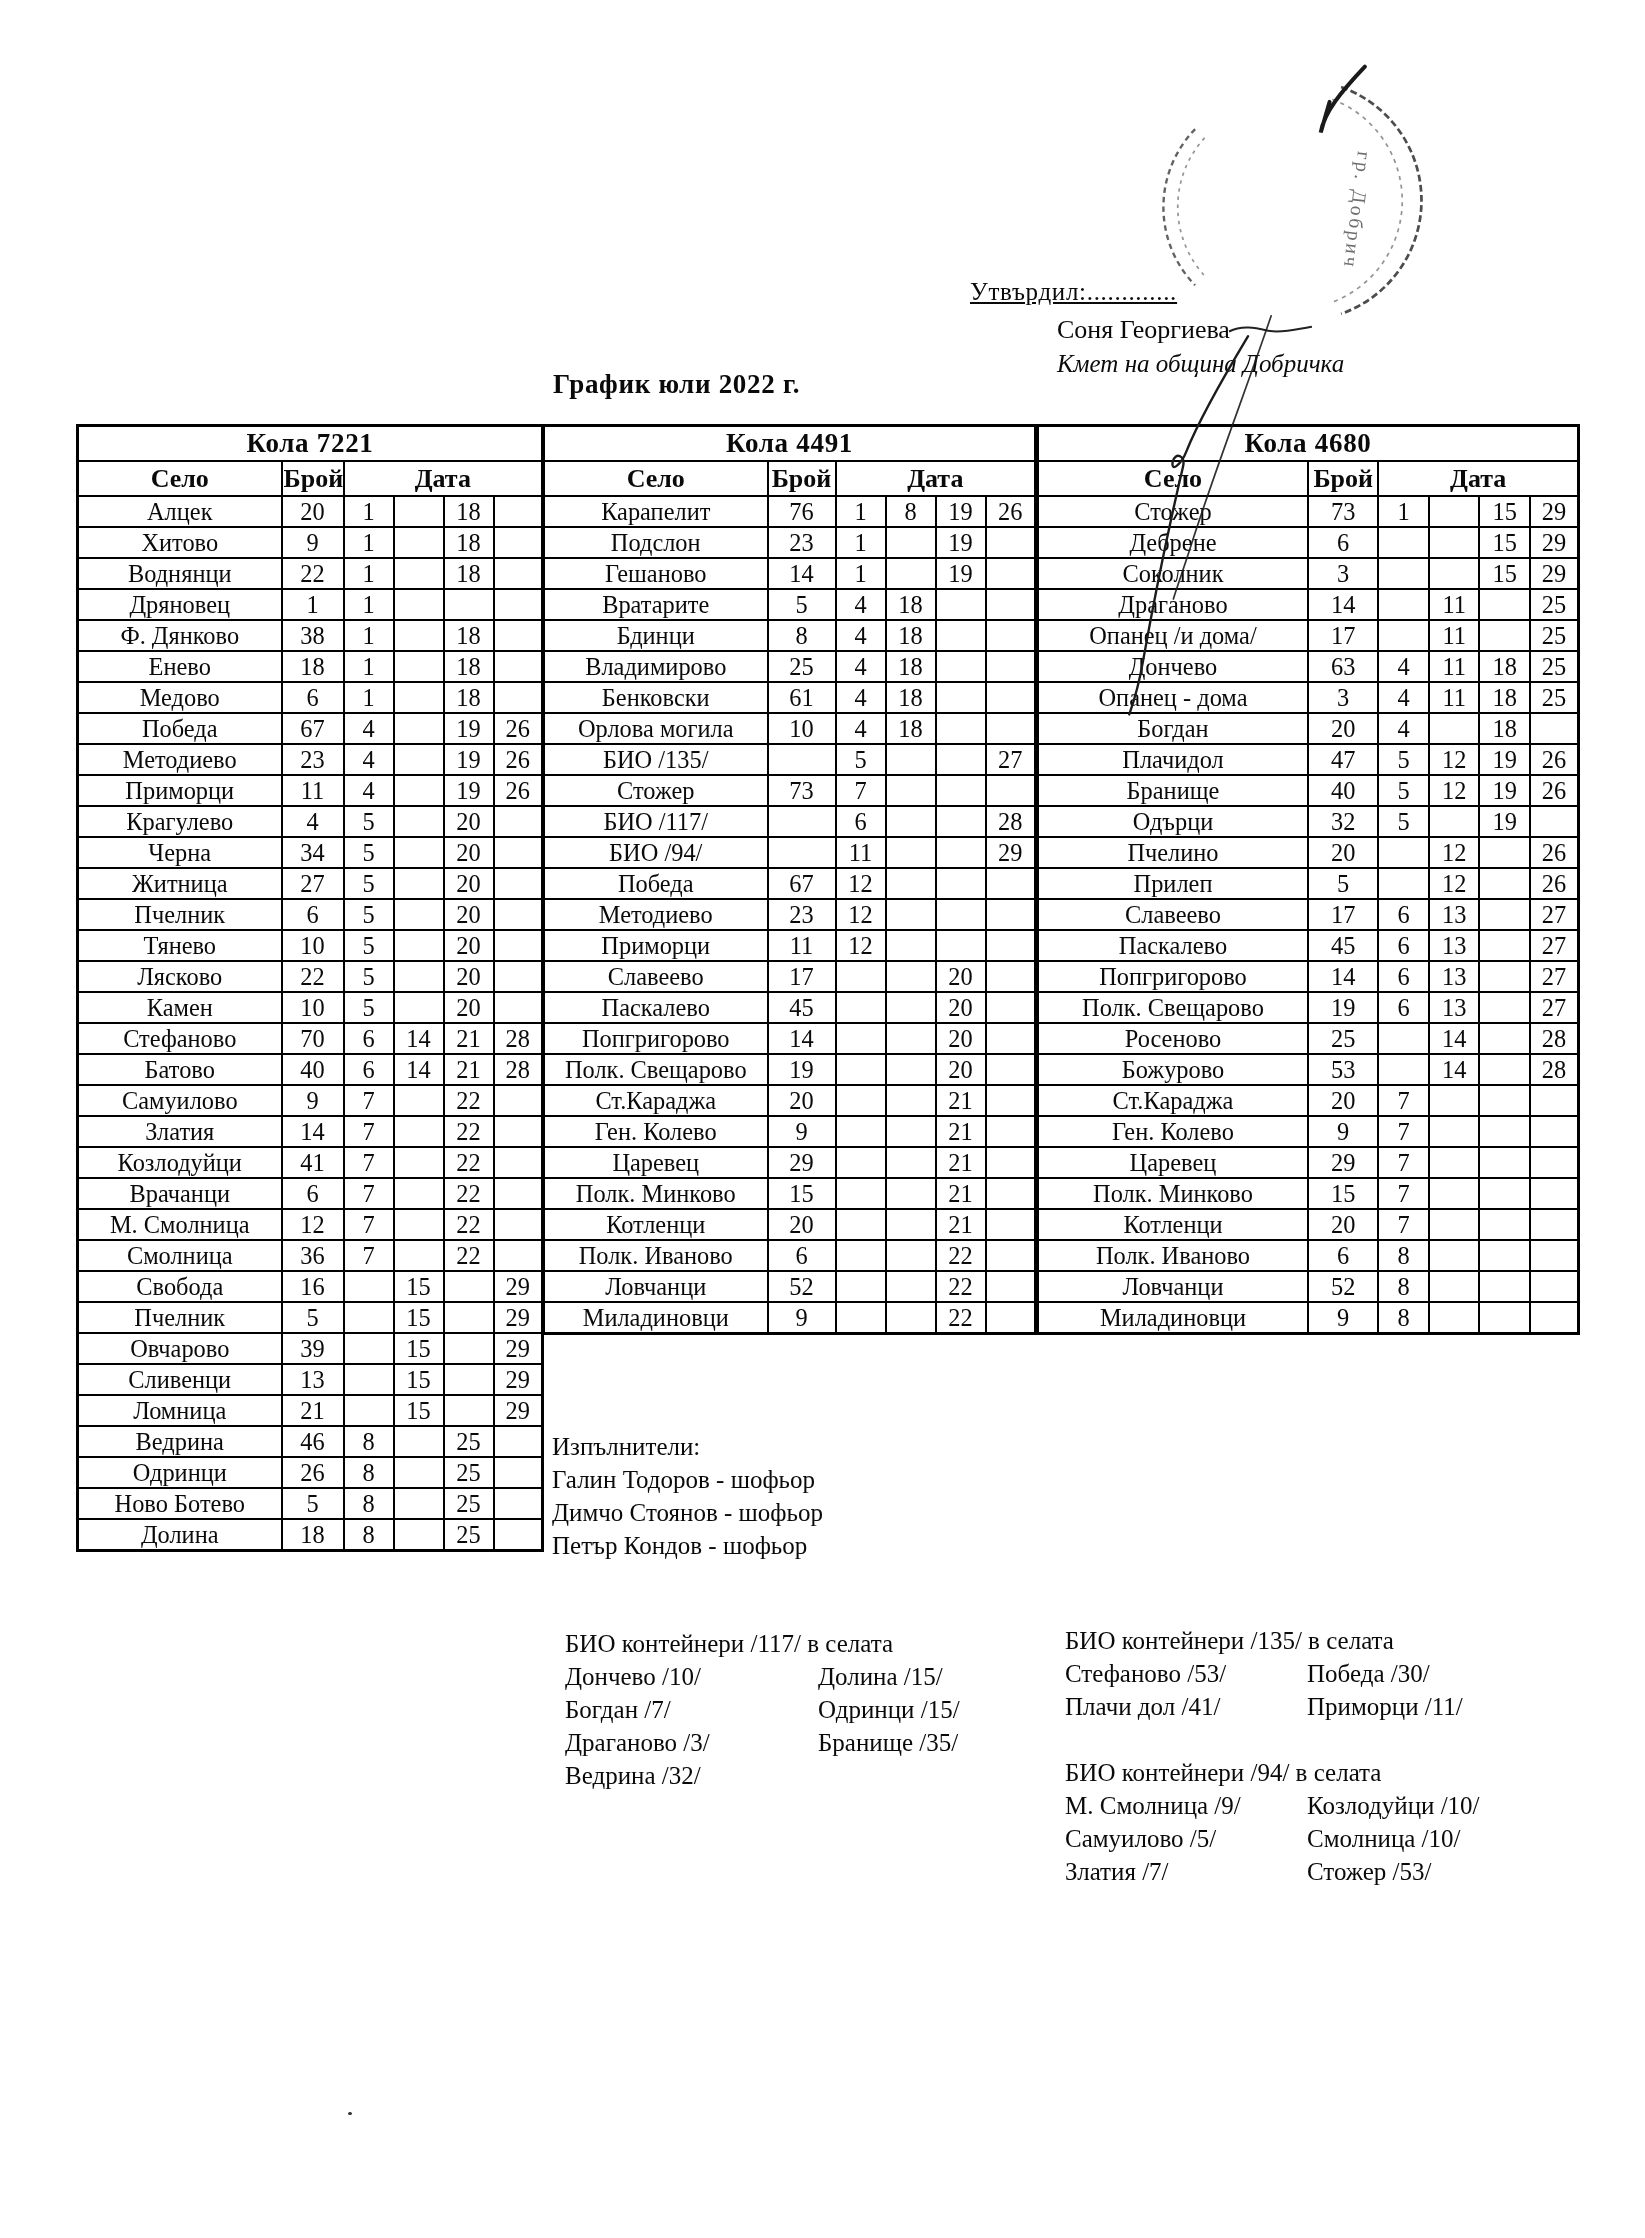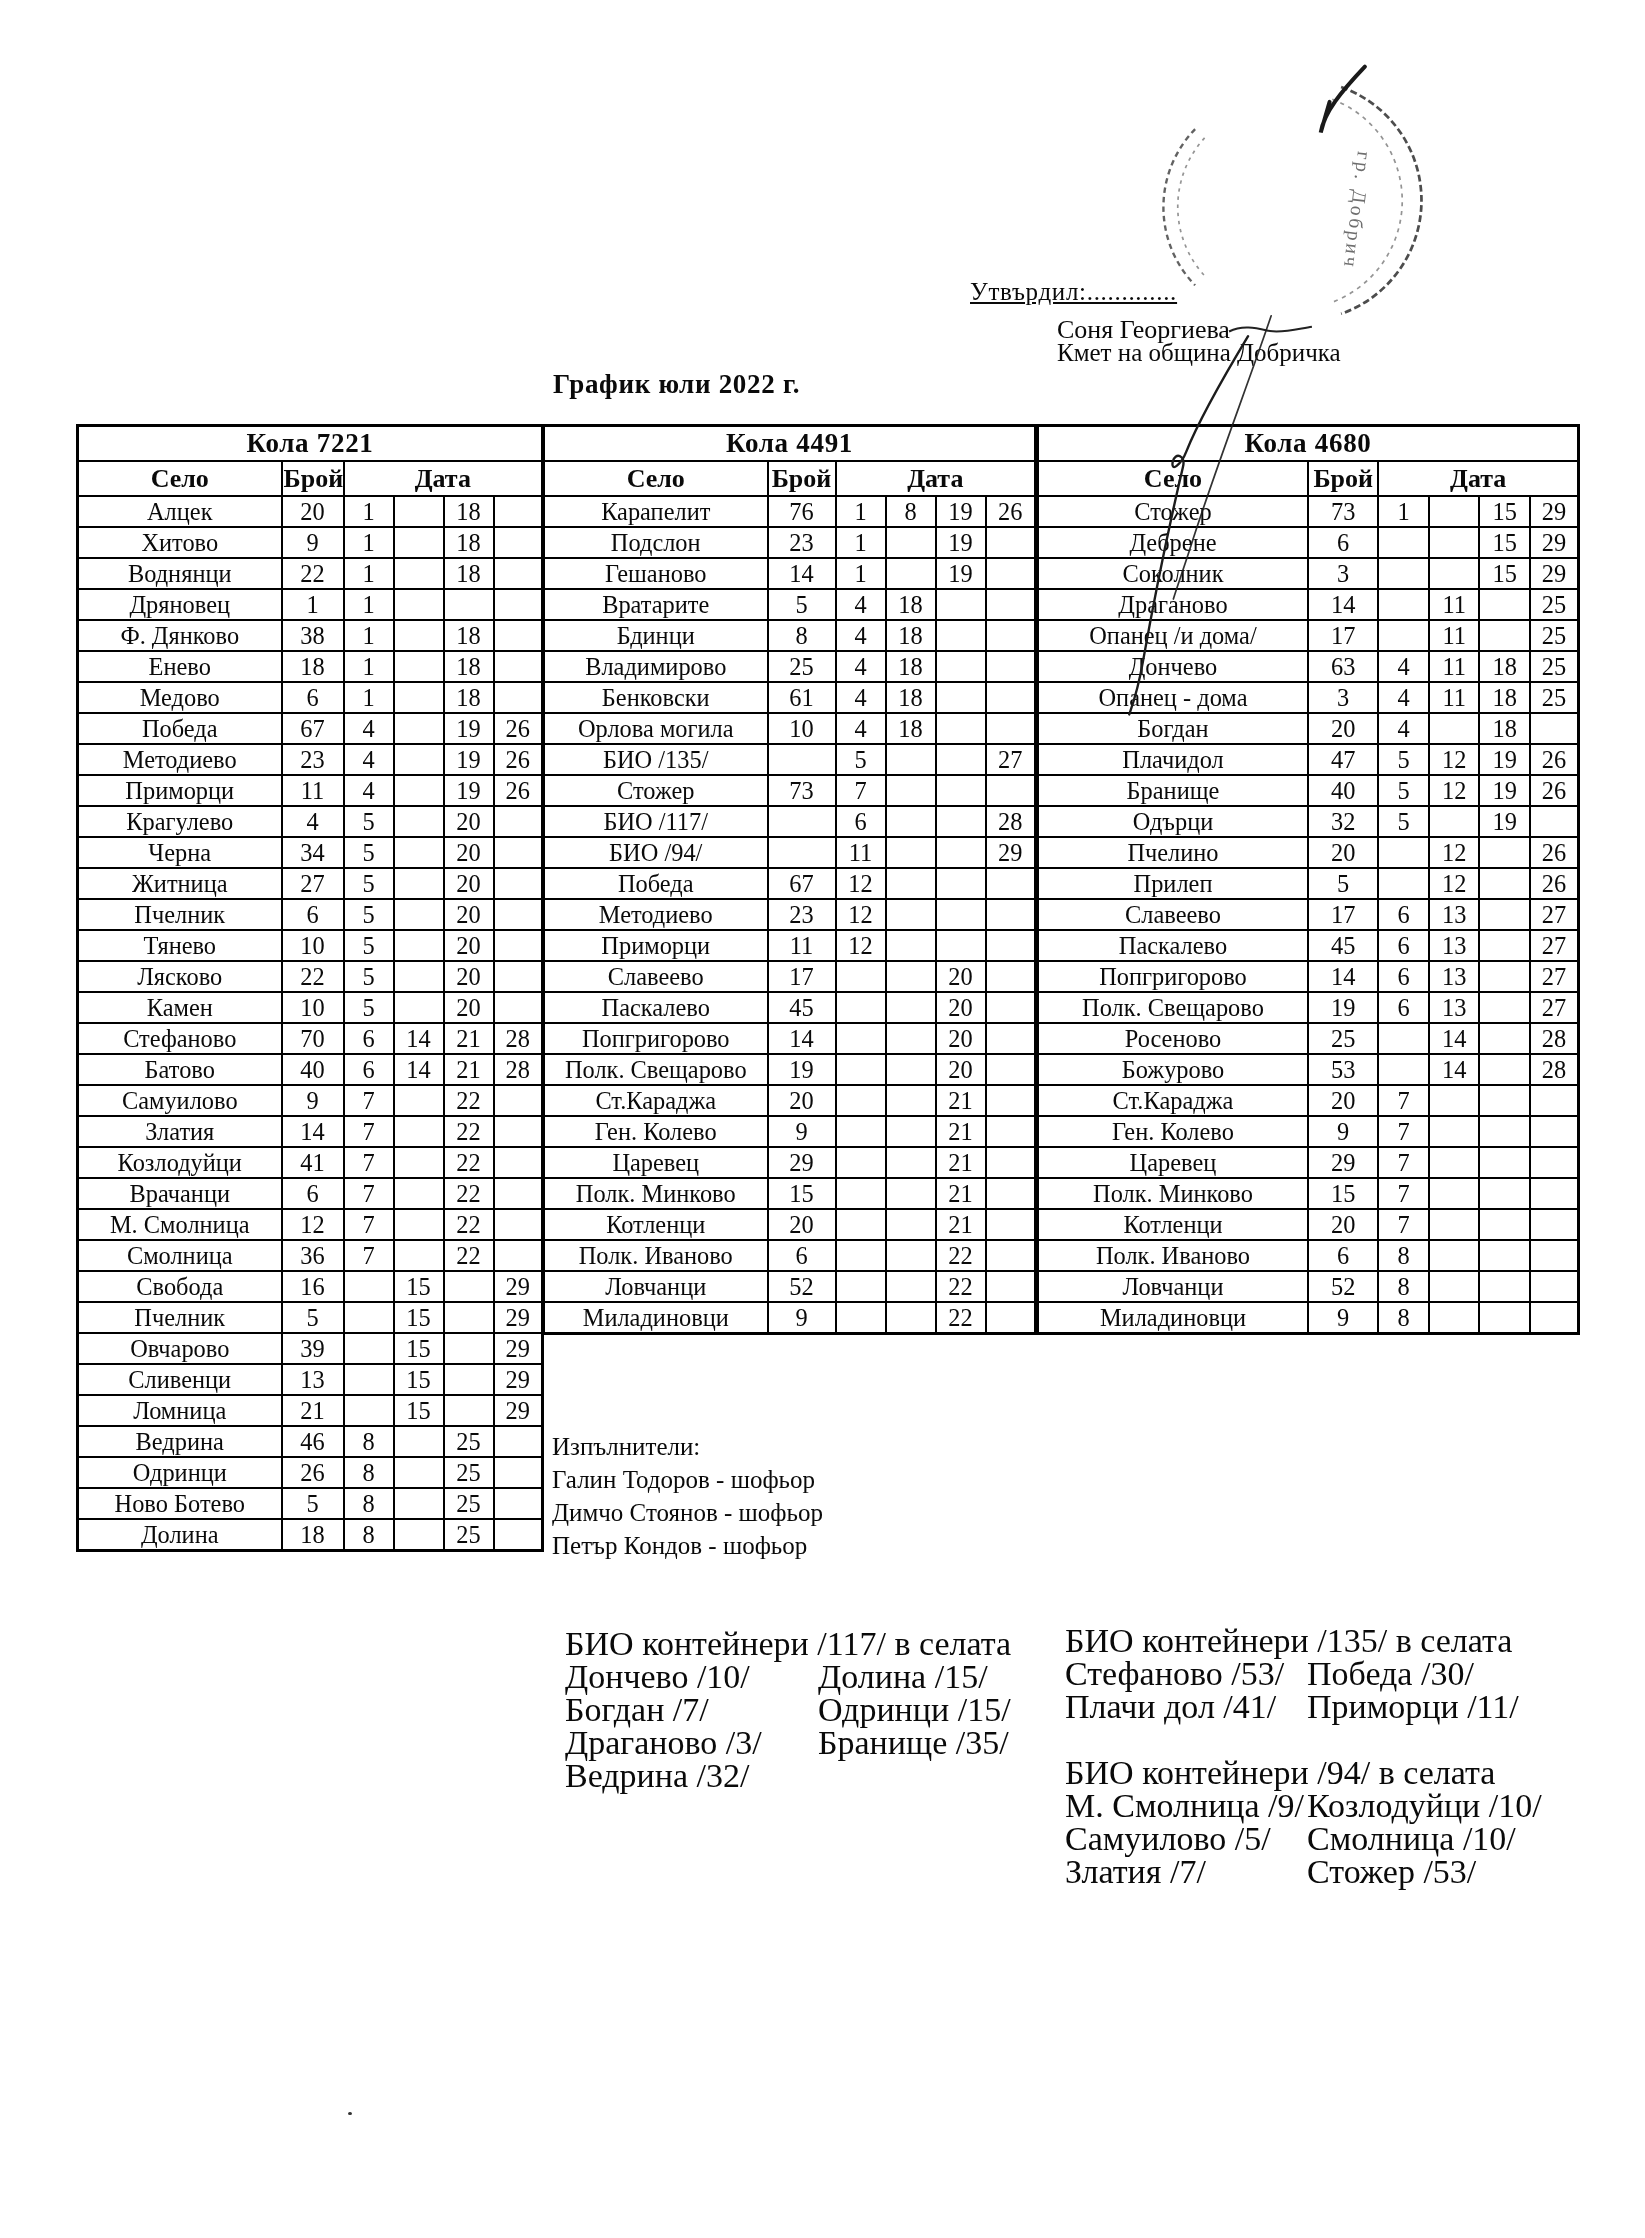--- a/index.html
+++ b/index.html
@@ -3,38 +3,38 @@
 <meta charset="utf-8">
 <style>
   html,body{margin:0;padding:0;background:#fff;}
   .page{
     position:relative;width:1646px;height:2239px;background:#ffffff;
     font-family:"Liberation Serif","DejaVu Serif",serif;color:#0a0a0a;overflow:hidden;
   }
   .abs{position:absolute;}
   .approve-label{left:970px;top:278px;font-size:25px;letter-spacing:0.7px;text-decoration:underline;}
   .approver-name{left:1057px;top:315px;font-size:26px;}
-  .approver-title{left:1057px;top:339px;font-size:25px;}
+  .approver-title{left:1057px;top:350px;font-size:25px;font-style:italic;}
   .doc-title{left:553px;top:369px;font-size:27px;font-weight:bold;letter-spacing:0.7px;}
 
   .sched{position:absolute;top:424px;}
   .t1{left:76px;width:466px;}
   .t2{left:542px;width:490px;}
   .t3{left:1036px;width:544px;}
   table.sched-table{border-collapse:collapse;width:100%;table-layout:fixed;}
   table.sched-table,.sched-table td,.sched-table th{border:2px solid #000;}
   table.sched-table{border:3.4px solid #000;}
   tr.title-row th{height:28.5px;font-size:27px;font-weight:bold;border-bottom:2.7px solid #000;letter-spacing:0.7px;}
   tr.head-row th{height:31px;font-size:26px;font-weight:bold;border-bottom:2.7px solid #000;}
   .sched-table tbody td{height:29px;font-size:24.4px;padding:0;text-align:center;white-space:nowrap;overflow:hidden;}
   td.c-village{text-align:left;padding-left:6.8px;border-right:2.7px solid #000;}
   td.c-count{border-right:2.7px solid #000;}
 
   .executors{left:552px;top:1430px;font-size:25px;line-height:33px;}
-  .bio{position:absolute;font-size:34px;line-height:33px;}
+  .bio{position:absolute;font-size:25px;line-height:33px;}
   #bio0{left:565px;top:1627px;}
   #bio1{left:1065px;top:1624px;}
   #bio2{left:1065px;top:1756px;}
   .bio-cols{display:flex;}
   .bio-col{white-space:nowrap;}
   #bio0 .bio-col:first-child{width:253px;}
   #bio1 .bio-col:first-child,#bio2 .bio-col:first-child{width:242px;}
 
   .marks{position:absolute;left:0;top:0;width:1646px;height:2239px;pointer-events:none;}
   .speck{position:absolute;left:348px;top:2112px;width:4.1px;height:3.4px;background:#333;border-radius:50%;}

